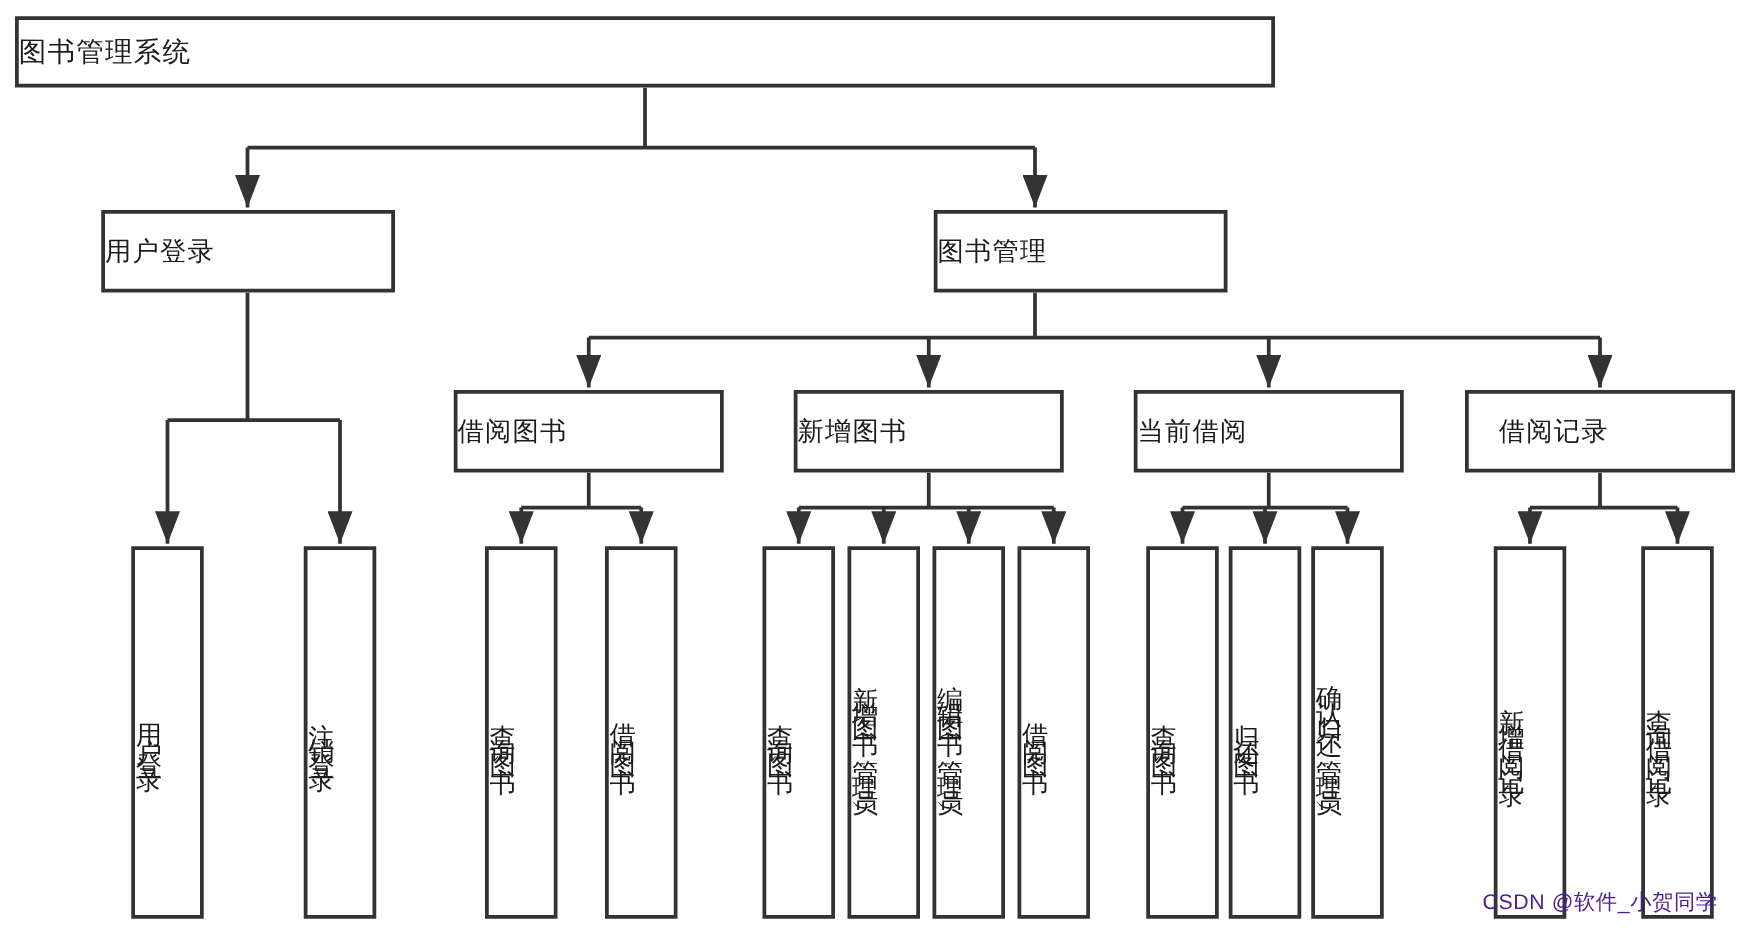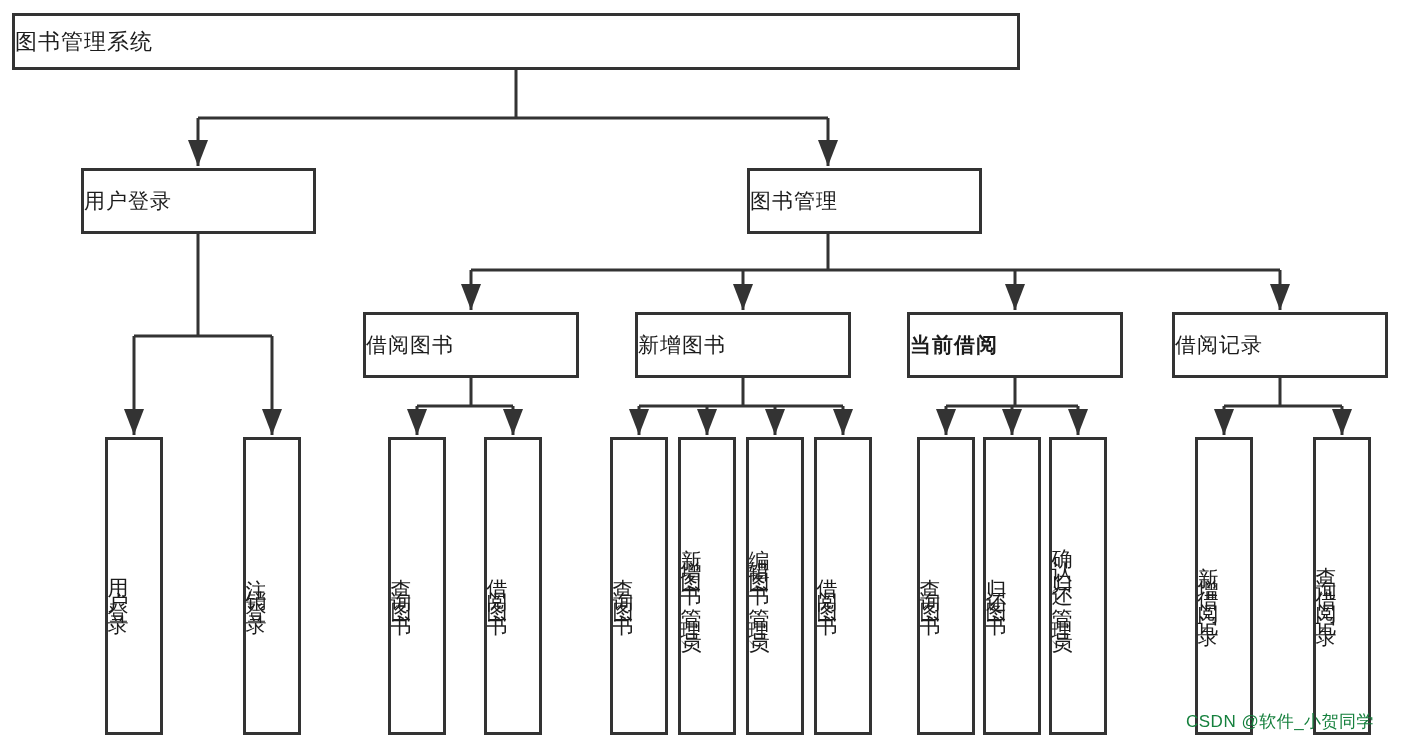--- a/index.html
+++ b/index.html
@@ -34,21 +34,21 @@
     font-size: 21px;
     letter-spacing: 12px;
     line-height: 1;
     white-space: nowrap;
   }
   .watermark {
     position: absolute;
     left: 1186px;
     top: 710px;
     font-size: 17px;
-    color: #15803d;
+    color: #4c1d95;
     letter-spacing: 0.5px;
     white-space: nowrap;
     z-index: 5;
   }
 </style>
 </head>
 <body>
 
 <div class="stage">
 
@@ -100,24 +100,24 @@
   <div class="node hbox" style="left:711px; top:168px; width:235px; height:66px;margin-left:36px;">
     <span>图书管理</span>
   </div>
 
   <div class="node hbox" style="left:363px; top:312px; width:216px; height:66px;">
     <span>借阅图书</span>
   </div>
   <div class="node hbox" style="left:635px; top:312px; width:216px; height:66px;">
     <span>新增图书</span>
   </div>
-  <div class="node hbox" style="left:907px; top:312px; width:216px; height:66px;font-weight:bold;">
+  <div class="node hbox" style="left:907px; top:312px; width:216px; height:66px;">
     <span>当前借阅</span>
   </div>
-  <div class="node hbox" style="left:1172px; top:312px; width:216px; height:66px;">
+  <div class="node hbox" style="left:1172px; top:312px; width:216px; height:66px;padding-left:24px;">
     <span>借阅记录</span>
   </div>
 
   <div class="node leaf" style="left:105px; top:437px; width:58px; height:298px;">
     <span>用户登录</span>
   </div>
   <div class="node leaf" style="left:243px; top:437px; width:58px; height:298px;">
     <span>注销登录</span>
   </div>
 

